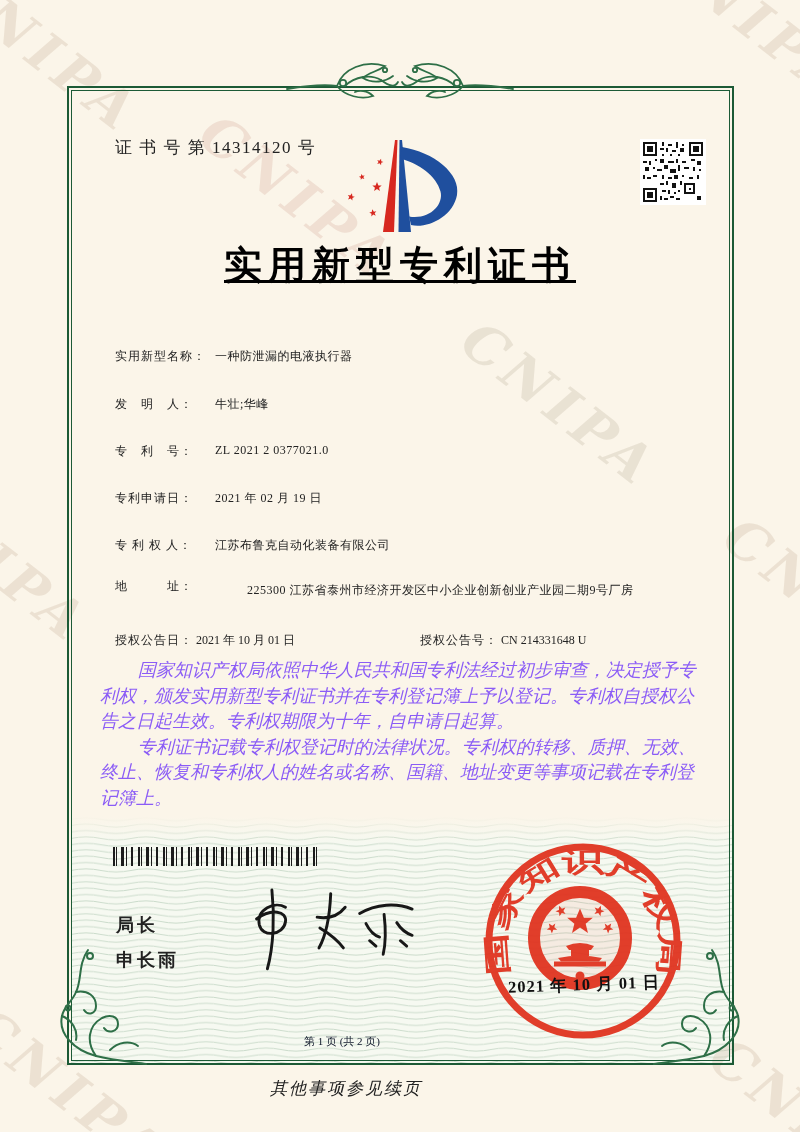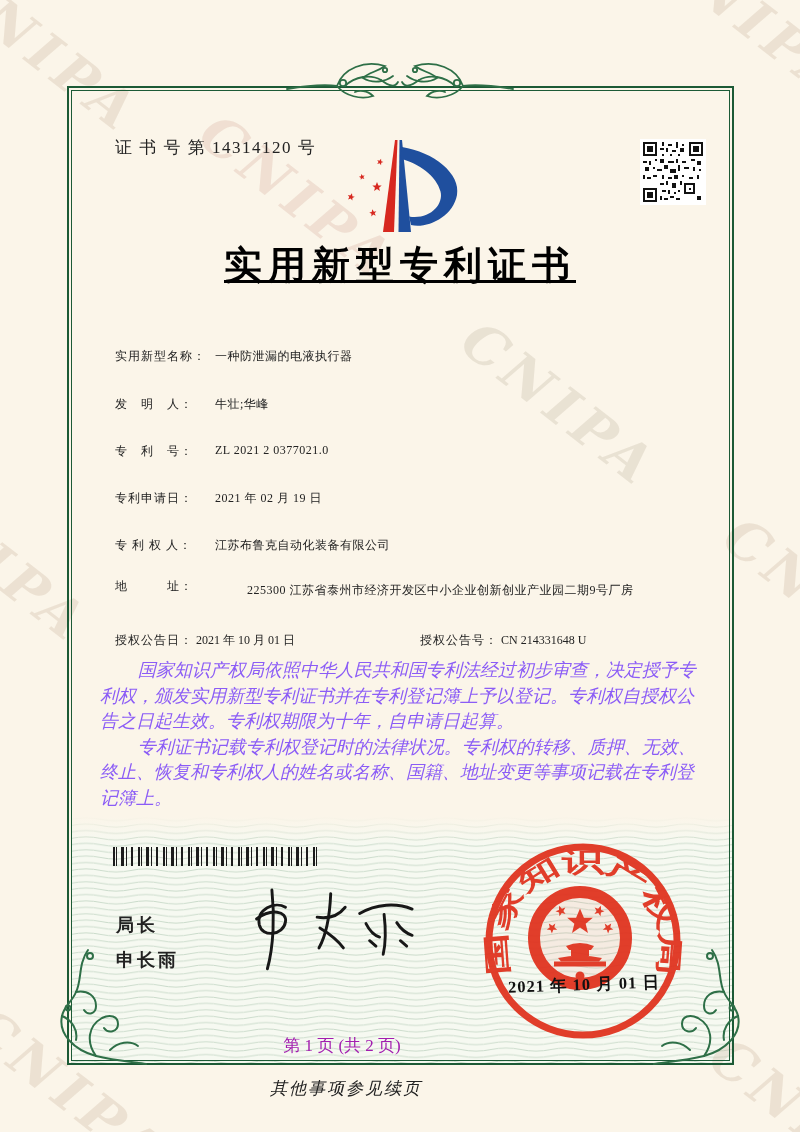--- a/index.html
+++ b/index.html
@@ -88,21 +88,21 @@
   .signer-name{top:948px;}
   .sig{position:absolute;left:233px;top:876px;z-index:4;}
   .seal{position:absolute;left:483px;top:841px;z-index:5;}
   .seal-date{
     position:absolute;left:490px;top:974px;width:188px;z-index:6;
     text-align:center;font-size:16.5px;font-weight:bold;color:#111;
     letter-spacing:1px;transform:rotate(-2deg);
   }
   .page-info{
     position:absolute;left:0;top:1034px;width:684px;z-index:4;
-    text-align:center;font-size:17px;color:#a21caf;
+    text-align:center;font-size:11px;color:#0f172a;
   }
   .cont-note{
     position:absolute;left:0;top:1077px;width:692px;z-index:4;
     text-align:center;font-size:17px;letter-spacing:2px;color:#222;
     font-family:"DejaVu Serif",serif;font-style:italic;font-weight:500;
   }
 </style>
 </head>
 <body>
 

